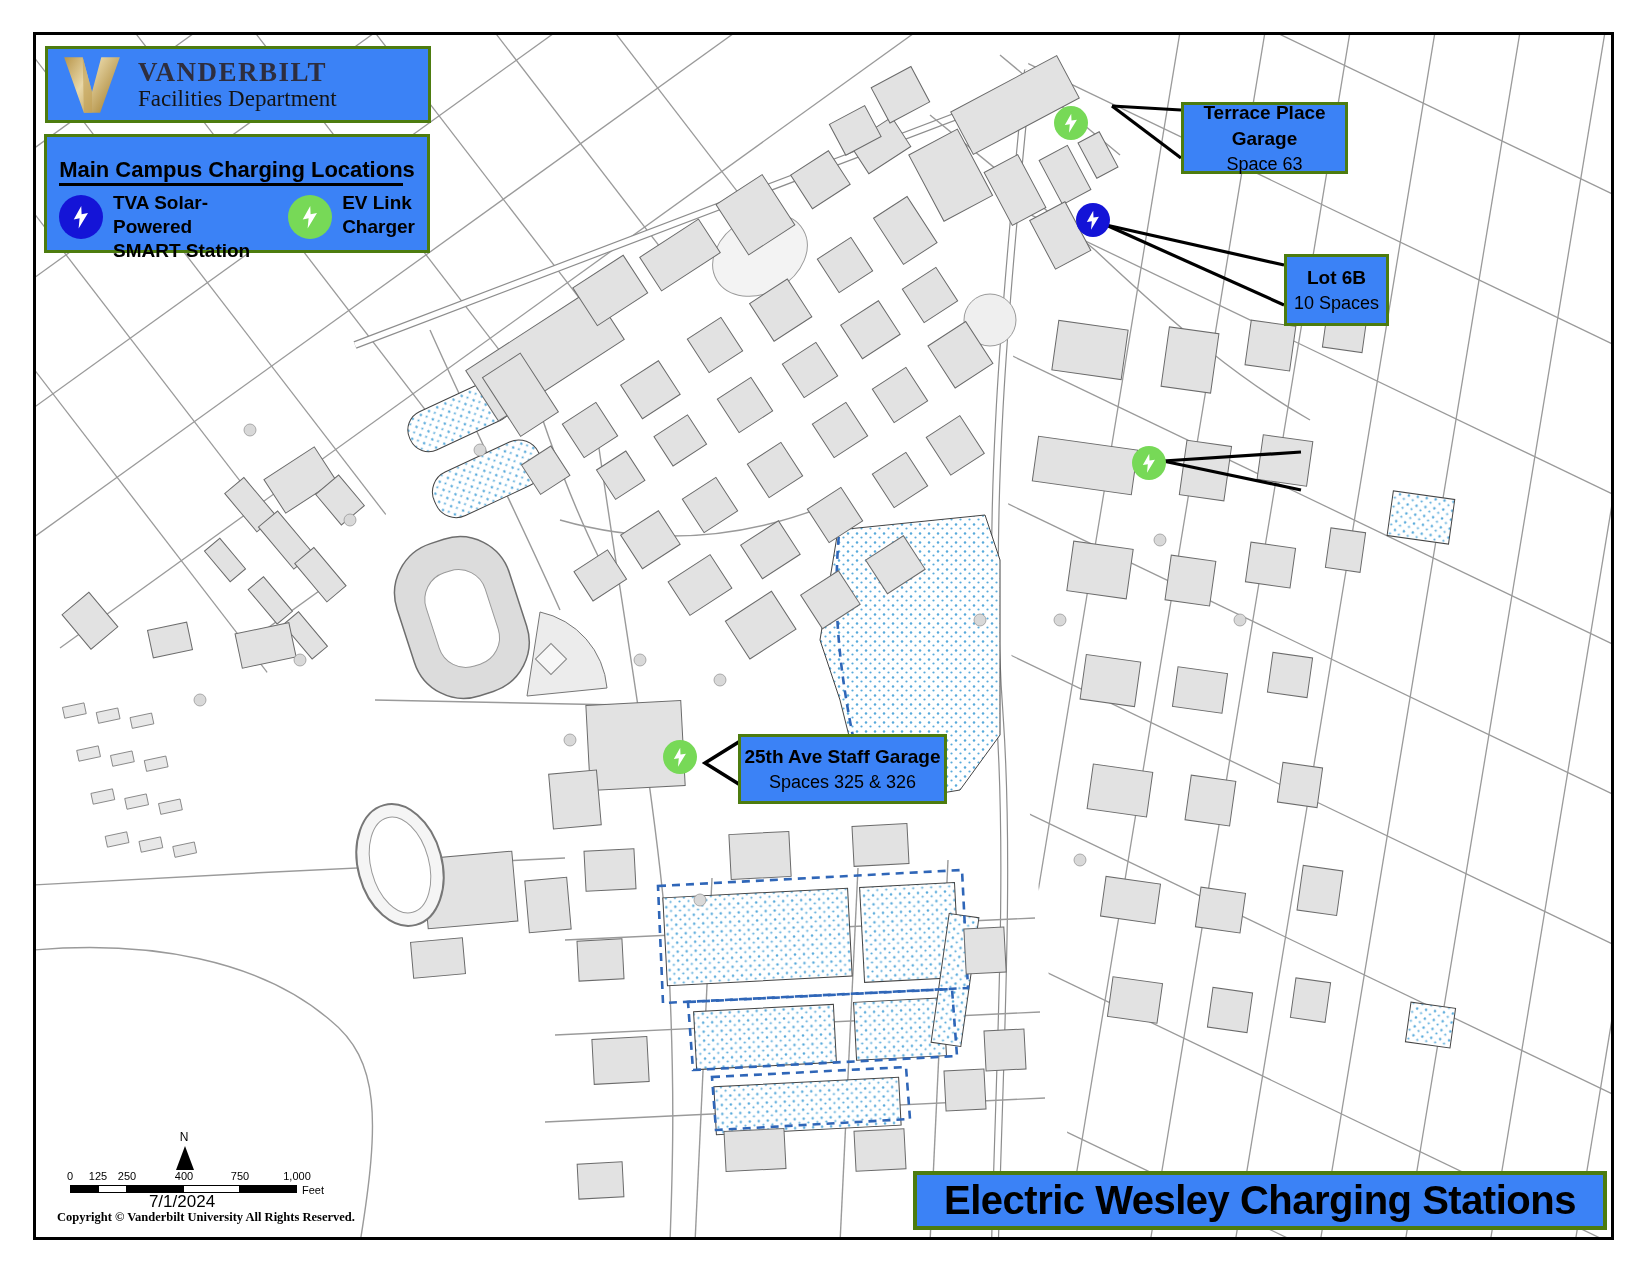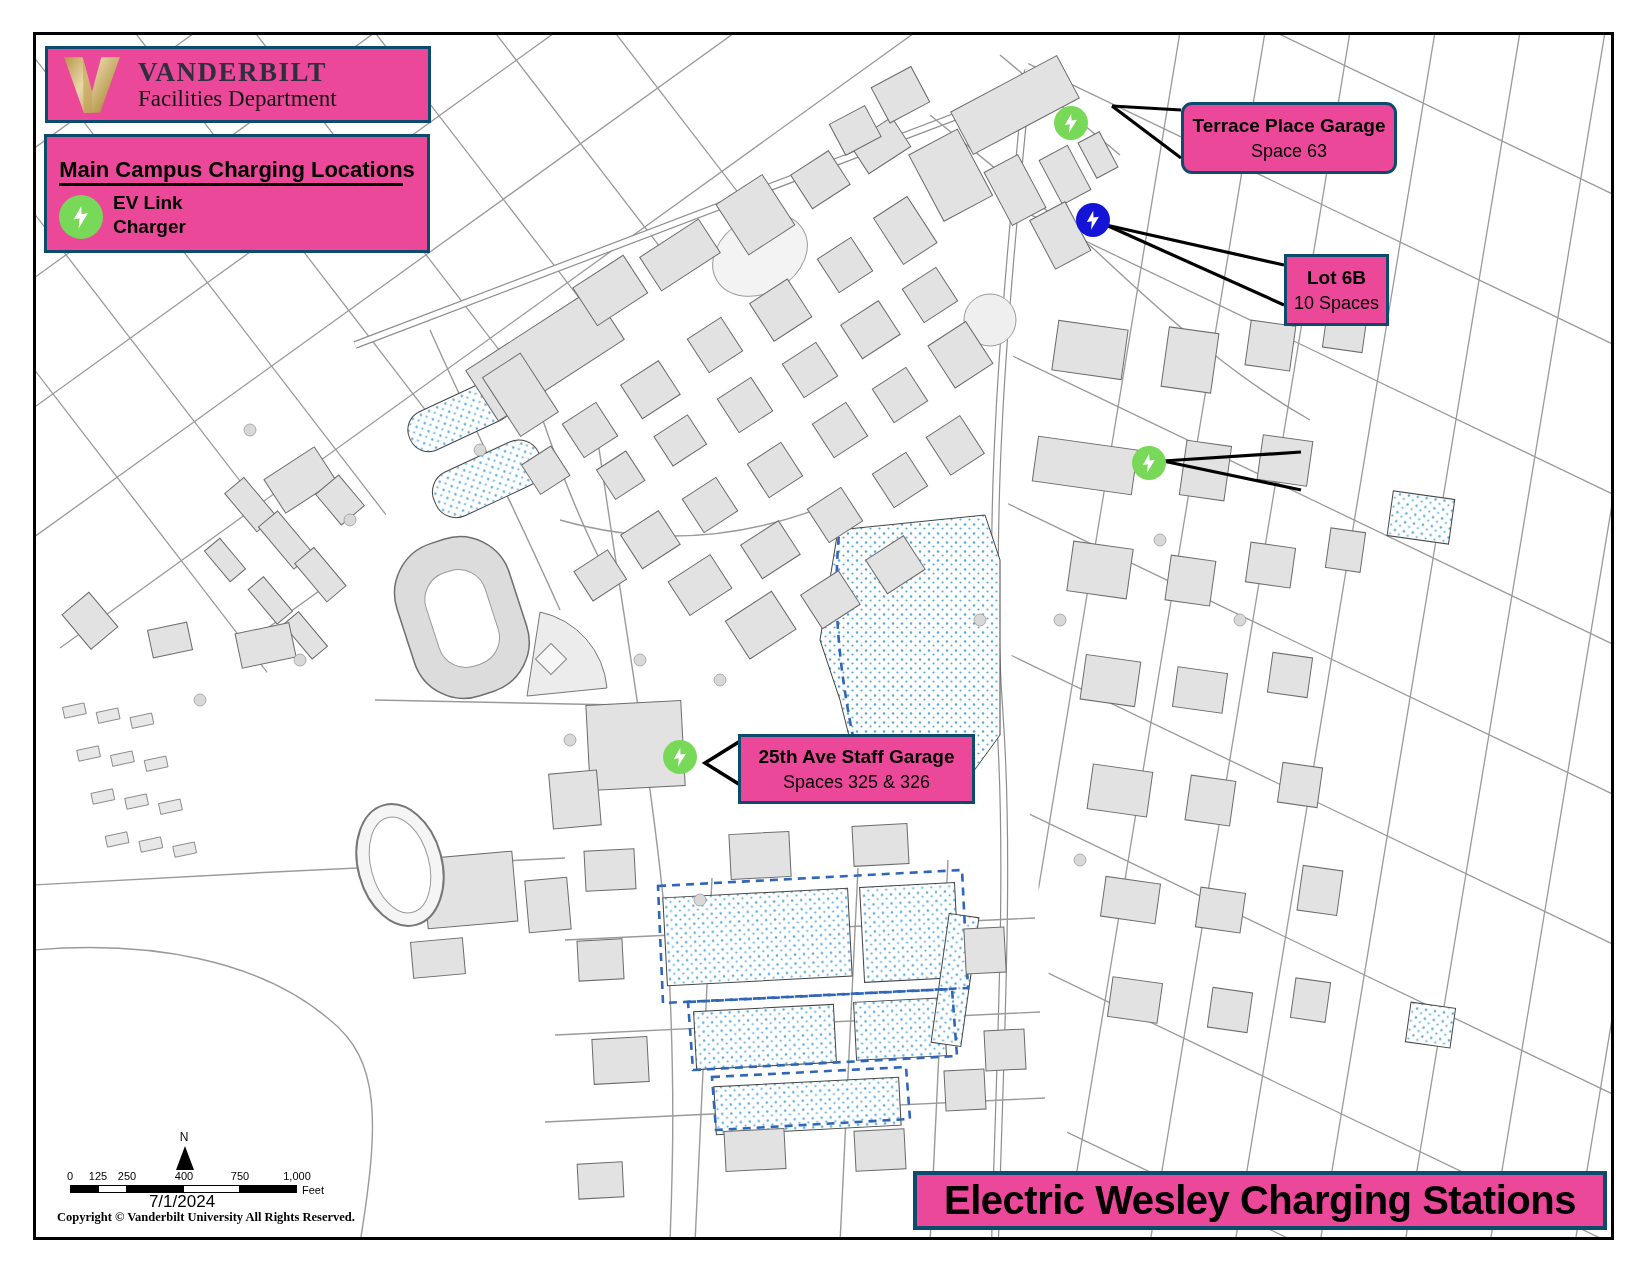--- a/index.html
+++ b/index.html
@@ -2,21 +2,21 @@
 <html><head>
 <meta charset="utf-8">
 <style>
   html,body{margin:0;padding:0;background:#fff;}
   .page{position:relative;width:1650px;height:1275px;background:#fff;overflow:hidden;
         font-family:"Liberation Sans",sans-serif;color:#000;}
   .frame{position:absolute;left:33px;top:32px;width:1581px;height:1208px;border:3px solid #000;
          box-sizing:border-box;background:transparent;}
   svg.map{position:absolute;left:0;top:0;}
 
-  .box{position:absolute;background:#ec4899;border:3px solid #0c4a6e;box-sizing:border-box;}
+  .box{position:absolute;background:#3b82f6;border:3px solid #4d7c0f;box-sizing:border-box;}
 
   
   .logo-box{left:45px;top:46px;width:386px;height:77px;display:flex;align-items:center;padding-left:12px;}
   .logo-v{width:64px;height:58px;flex:0 0 auto;margin-right:14px;}
   .logo-text{line-height:1.05;}
   .logo-name{font-family:"Liberation Serif",serif;font-weight:bold;font-size:27px;color:#2e2e3f;letter-spacing:1.5px;}
   .logo-dept{font-family:"Liberation Serif",serif;font-size:23px;color:#141414;}
 
   
   .legend-box{left:44px;top:134px;width:386px;height:119px;padding-top:20px;}
@@ -32,24 +32,24 @@
   .ic-green{background:#77d957;}
 
   
   .ev-icon{position:absolute;width:34px;height:34px;border-radius:50%;display:flex;align-items:center;
            justify-content:center;transform:translate(-50%,-50%);}
 
   
   .callout{display:flex;flex-direction:column;justify-content:center;text-align:center;line-height:1.35;}
   .callout .t{font-weight:bold;font-size:19px;}
   .callout .s{font-size:18px;}
-  #co-terrace{left:1181px;top:102px;width:216px;height:72px;border-radius:11px;}
+  #co-terrace{left:1181px;top:102px;width:167px;height:72px;}
   #co-lot5b{left:1284px;top:254px;width:105px;height:72px;}
   #co-wesley{left:1301px;top:442px;width:198px;height:71px;}
-  #co-25th{left:738px;top:734px;width:237px;height:70px;}
+  #co-25th{left:738px;top:734px;width:209px;height:70px;}
 
   
   .title-box{left:913px;top:1171px;width:694px;height:59px;border-width:4px;display:flex;align-items:center;
              justify-content:center;font-size:40px;font-weight:bold;letter-spacing:-0.5px;white-space:nowrap;}
 
   
   .tick{position:absolute;top:1170px;font-size:11px;transform:translateX(-50%);}
   .seg{position:absolute;top:1185px;height:8px;box-sizing:border-box;border:1px solid #000;}
   .feet{position:absolute;left:302px;top:1184px;font-size:11px;}
   .north-n{position:absolute;left:184px;top:1130px;font-size:12px;transform:translateX(-50%);}
@@ -358,20 +358,32 @@
     <div class="logo-text">
       <div class="logo-name">VANDERBILT</div>
       <div class="logo-dept">Facilities Department</div>
     </div>
   </div>
 
   <div class="box legend-box">
     <div class="legend-title"><span class="u">Main Campus Charging Location</span><span>s</span></div>
     <div class="legend-items">
       <div class="legend-item">
+        <span class="legend-ic ic-blue">
+          <svg width="26" height="26" viewBox="0 0 24 24">
+              <polygon points="14,2 5,13 10.5,13 8,22 19,9.5 13,9.5" fill="#fff" transform="rotate(-10 12 12)"></polygon>
+            </svg>
+        </span>
+        <span class="legend-label">
+          <span>TVA Solar-</span><br>
+          <span>Powered</span><br>
+          <span>SMART Station</span>
+        </span>
+      </div>
+      <div class="legend-item">
         <span class="legend-ic ic-green">
           <svg width="26" height="26" viewBox="0 0 24 24">
               <polygon points="14,2 5,13 10.5,13 8,22 19,9.5 13,9.5" fill="#fff" transform="rotate(-10 12 12)"></polygon>
             </svg>
         </span>
         <span class="legend-label">
           <span>EV Link</span><br>
           <span>Charger</span>
         </span>
       </div>

